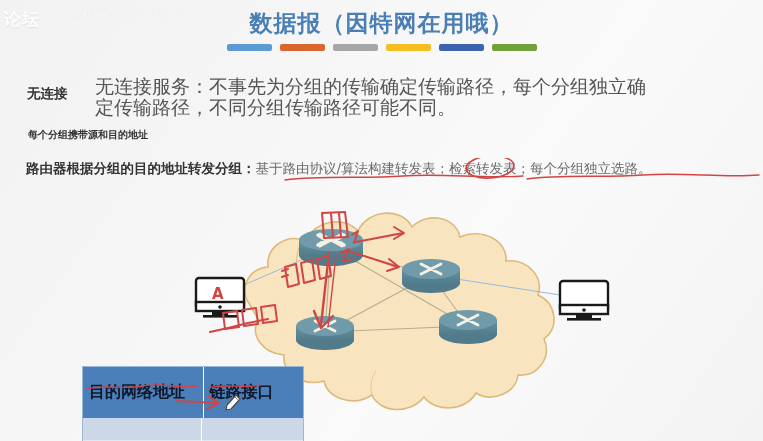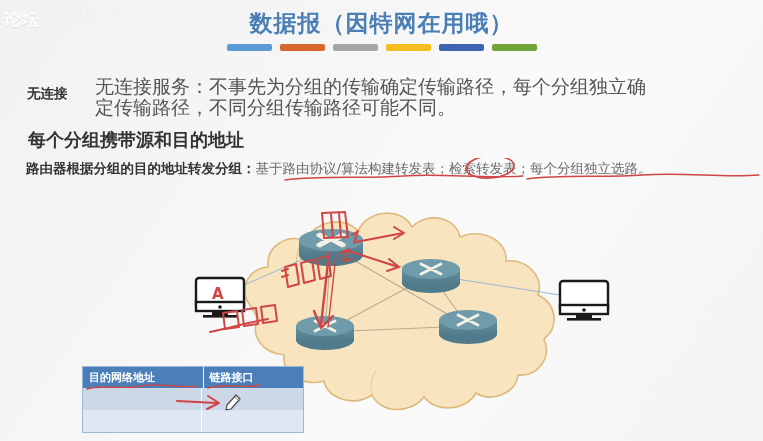--- a/index.html
+++ b/index.html
@@ -51,21 +51,21 @@
     font-family:"DejaVu Sans","Liberation Sans",sans-serif;
     text-align:center;
   }
   .para1{
     position:absolute;left:95px;top:76px;width:560px;
     font-size:19px;color:#555;line-height:21px;
     font-family:"DejaVu Sans","Liberation Sans",sans-serif;
   }
   .line2{
     position:absolute;left:28px;top:128px;
-    font-size:18px;font-weight:bold;color:#333;
+    font-size:10px;font-weight:bold;color:#333;
     font-family:"DejaVu Sans","Liberation Sans",sans-serif;
   }
   .line3{
     position:absolute;left:26px;top:160px;white-space:nowrap;
     font-size:13.5px;font-weight:bold;color:#333;
     font-family:"DejaVu Sans","Liberation Sans",sans-serif;
   }
   .line3 .seg-gray{color:#6a6a6a;font-weight:normal;}
 
   
@@ -76,21 +76,21 @@
 
   
   .fwd-table{
     position:absolute;left:82px;top:366px;width:220px;
     border:1px solid #9bb8d8;border-collapse:collapse;
   }
   .fwd-table .hdr{
     display:flex;background:#4a7fba;
   }
   .fwd-table .hdr div{
-    color:#ffffff;font-weight:bold;font-size:11px;padding:3px 6px;
+    color:#0f172a;font-weight:bold;font-size:16px;padding:15px 6px;
     font-family:"DejaVu Sans","Liberation Sans",sans-serif;
   }
   .hc1{width:118px;border-right:1px solid #fff;}
   .hc2{width:96px;}
   .fwd-table .row{display:flex;height:22px;}
   .r-odd{background:#ccd8e8;}
   .r-even{background:#dee7f2;}
   .rc1{width:118px;border-right:1px solid #ffffff;}
   .rc2{width:96px;}
 </style>

